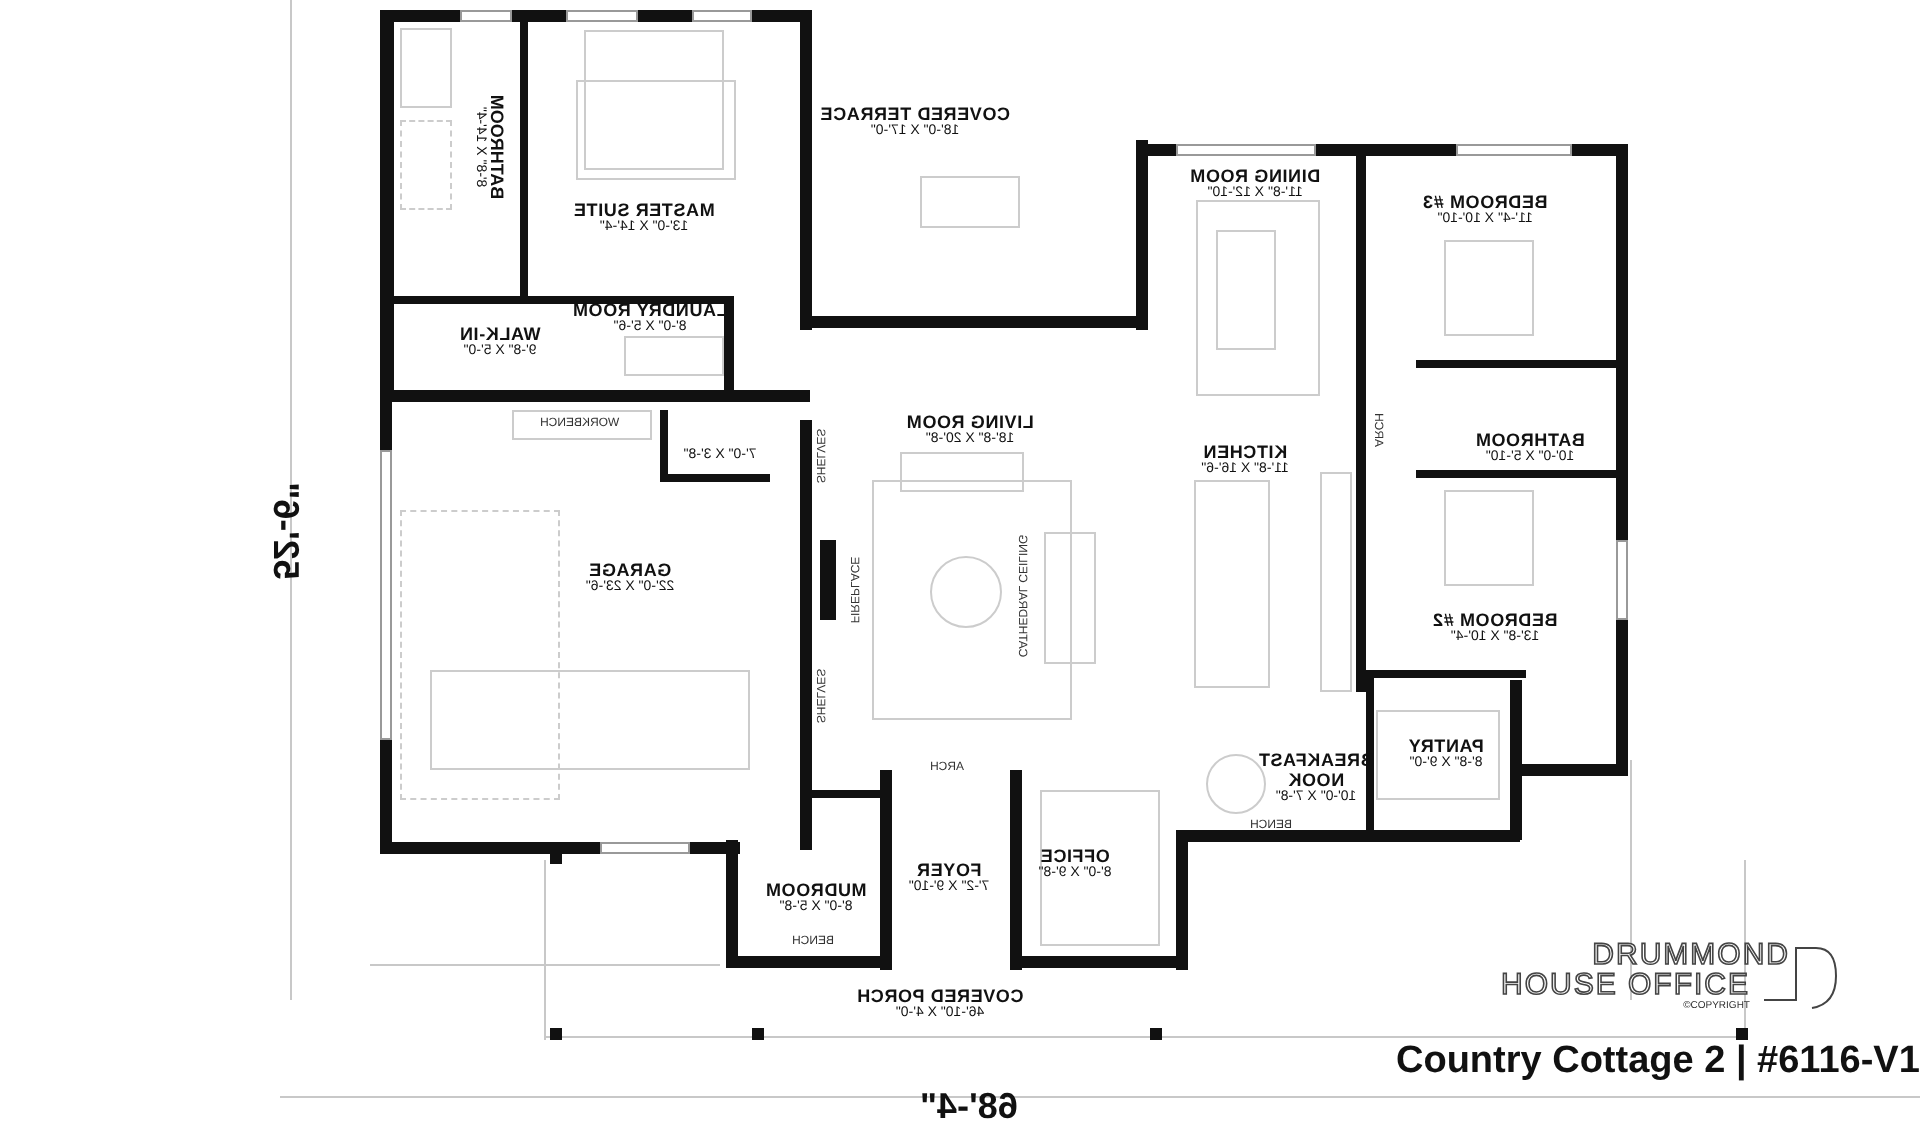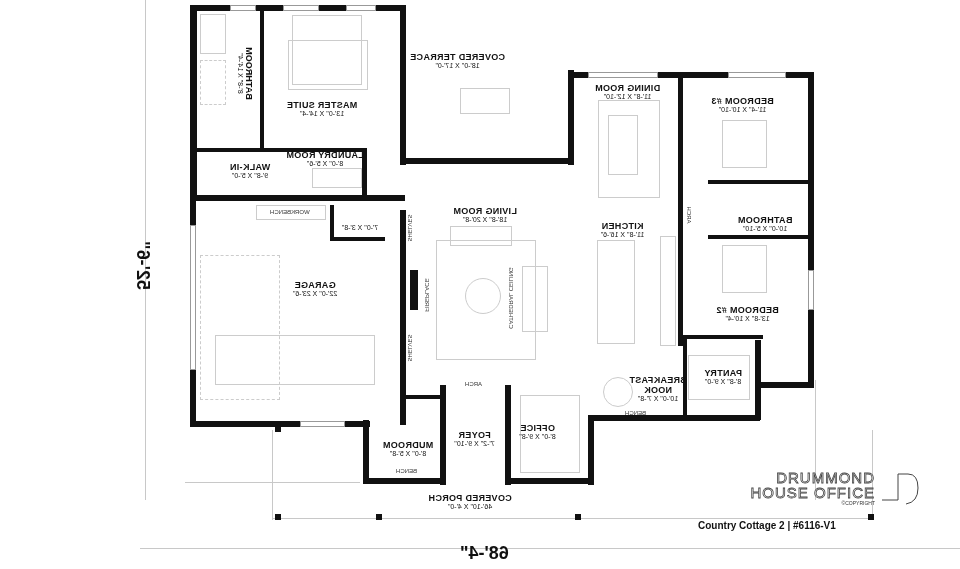--- a/index.html
+++ b/index.html
@@ -13,21 +13,21 @@
   .small { position:absolute; font-size:6px; color:#333; transform:scaleX(-1); white-space:nowrap; }
   .vert { position:absolute; font-size:6px; color:#333; white-space:nowrap; transform:rotate(90deg) scaleX(-1); transform-origin:center; }
   .vroom { position:absolute; text-align:center; transform:rotate(90deg) scaleX(-1); white-space:nowrap; }
   .vroom .nm { font-weight:bold; font-size:9px; }
   .vroom .dm { font-size:7px; }
   .dimtxt { position:absolute; font-weight:bold; font-size:18px; transform:scaleX(-1); white-space:nowrap; }
   .dimtxt-v { position:absolute; font-weight:bold; font-size:18px; transform:rotate(90deg) scaleX(-1); white-space:nowrap; }
   .logo { position:absolute; text-align:right; }
   .logo .l1 { font-size:15px; color:#fff; -webkit-text-stroke:0.8px #444; letter-spacing:1px; line-height:15px; }
   .logo .l3 { font-size:5px; color:#333; margin-right:40px; }
-  .title { position:absolute; font-weight:bold; font-size:10px; white-space:nowrap; }
+  .title { position:absolute; font-weight:bold; font-size:19px; white-space:nowrap; }
   .furn { position:absolute; border:1px solid #ccc; box-sizing:border-box; }
   .dash { position:absolute; border:1px dashed #ccc; box-sizing:border-box; }
   .window { position:absolute; background:#fff; border:1px solid #999; box-sizing:border-box; }
 </style>
 </head>
 <body>
 
 <div class="plan">
 
   <div class="dimline" style="left:145px;top:0;width:1px;height:500px;"></div>
@@ -193,21 +193,21 @@
   <div class="vert" style="left:480px;top:295px;">CATHEDRAL CEILING</div>
   <div class="small" style="left:465px;top:381px;">ARCH</div>
   <div class="vert" style="left:680px;top:212px;">ARCH</div>
   <div class="small" style="left:625px;top:410px;">BENCH</div>
   <div class="small" style="left:396px;top:468px;">BENCH</div>
 
   <div class="dimtxt" style="left:460px;top:543px;">68'-4"</div>
   <div class="dimtxt-v" style="left:118px;top:255px;">52'-6"</div>
 
   <div class="logo" style="left:730px;top:470px;width:185px;">
-    <div class="l1" style="margin-right:40px;">DRUMMOND</div>
+    <div class="l1" style="margin-right:20px;">DRUMMOND</div>
     <div class="l1" style="margin-right:40px;">HOUSE OFFICE</div>
     <div class="l3">©COPYRIGHT</div>
   </div>
   <svg style="position:absolute;left:880px;top:470px;" width="40" height="40" viewBox="0 0 40 40">
     <path d="M2 30 L18 30 L18 4 L28 4 Q38 4 38 18 Q38 32 26 34" fill="none" stroke="#444" stroke-width="1"></path>
   </svg>
 
   <div class="title" style="left:698px;top:520px;">Country Cottage 2 | #6116-V1</div>
 </div>
 

